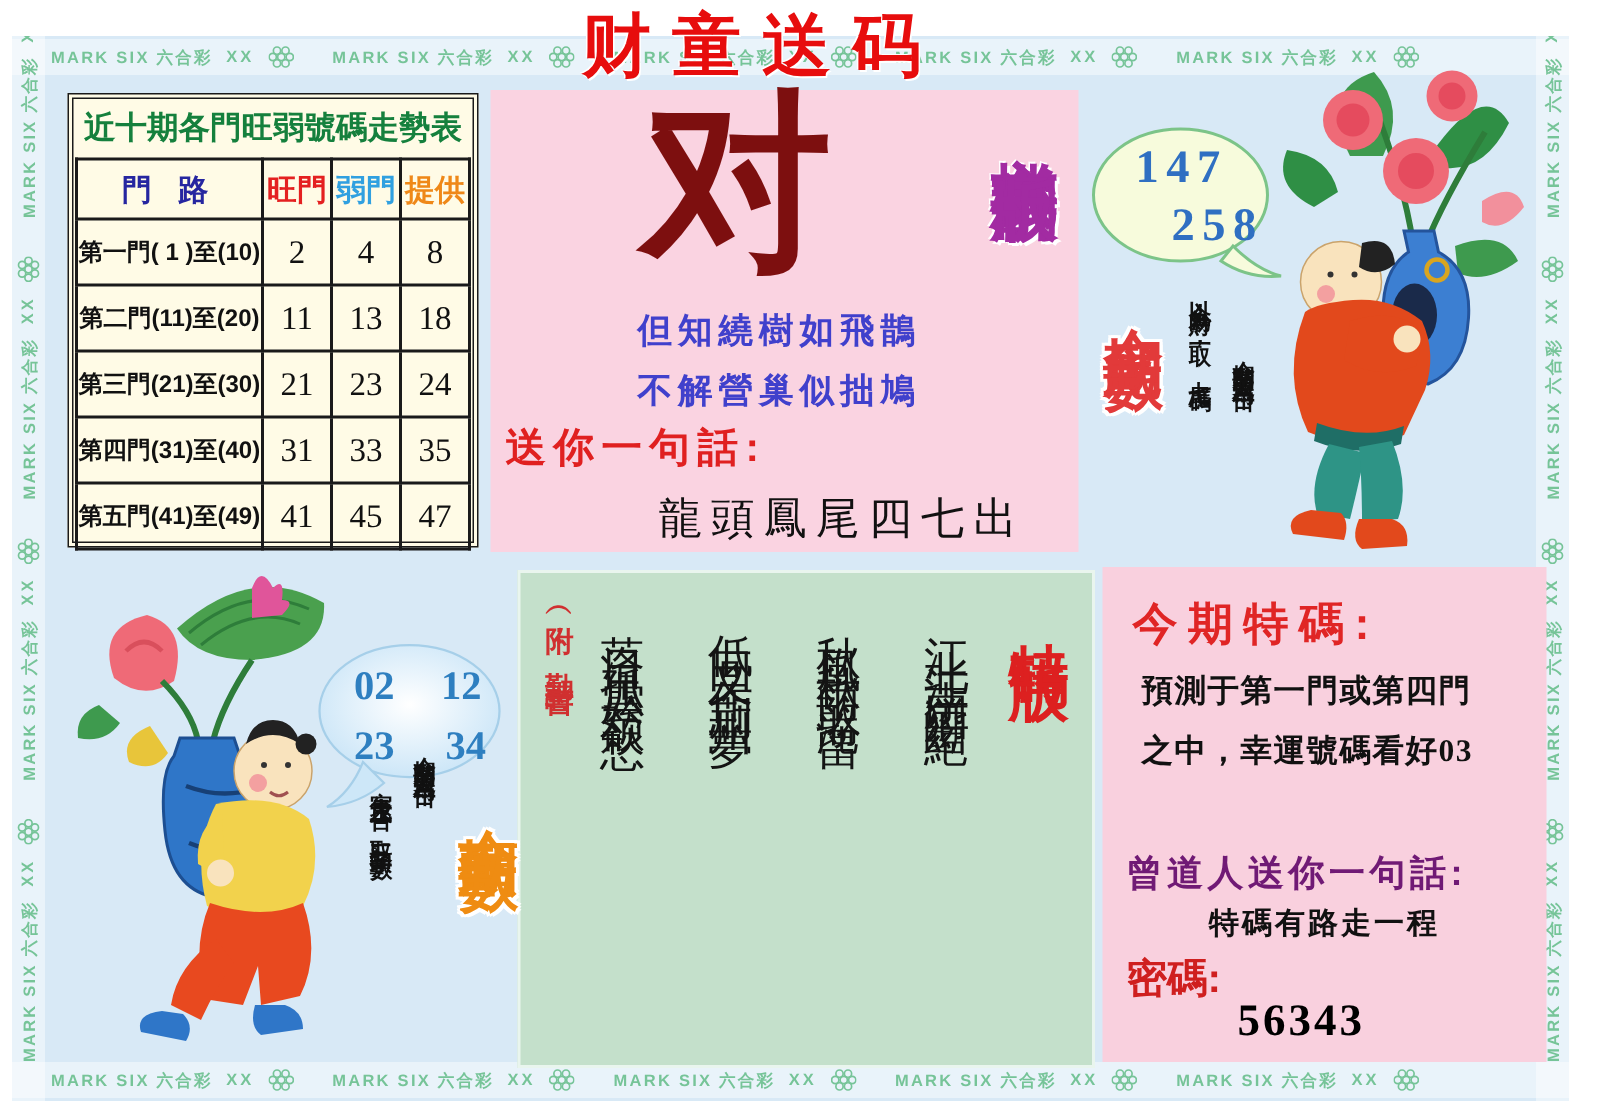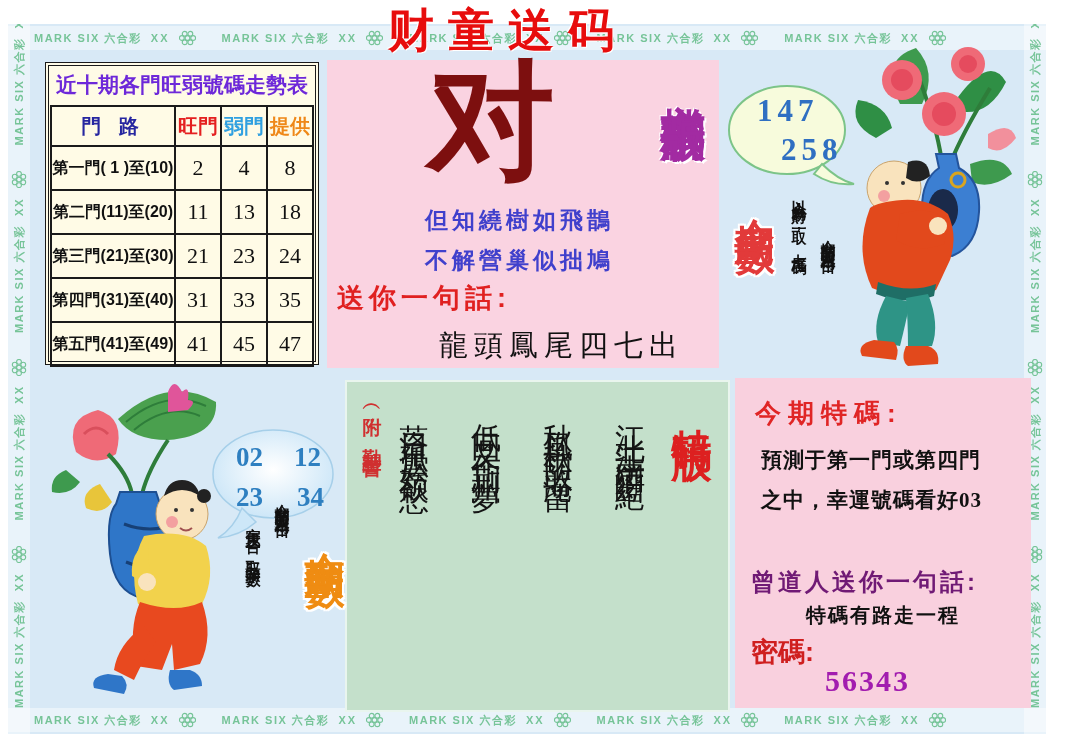--- a/index.html
+++ b/index.html
@@ -16,21 +16,21 @@
   .bseg{display:flex;align-items:center;gap:9px;flex:none;}
   .bx{font-weight:900;letter-spacing:2px;}
   .honey{width:17px;height:16px;flex:none;}
   
   .main-title{position:absolute;left:388px;top:0px;width:270px;z-index:30;
      font-size:46px;font-weight:900;color:#e70d0d;letter-spacing:14px;
      text-shadow:1px 1px 0 #fff,-1px -1px 0 #fff;}
   
   .table-panel{position:absolute;left:45px;top:62px;width:274px;height:303px;
      background:#fffbe6;border:4px double #1a1a1a;box-sizing:border-box;}
-  .table-title{margin-top:5px;text-align:center;font-size:21px;font-weight:900;color:#6d28d9;letter-spacing:0px;}
+  .table-title{margin-top:5px;text-align:center;font-size:21px;font-weight:900;color:#15803d;letter-spacing:0px;}
   table.trend{border-collapse:collapse;margin:6px auto 16px auto;}
   table.trend th,table.trend td{border:2px solid #1a1a1a;text-align:center;padding:0;}
   table.trend th{height:38px;font-size:20px;font-weight:900;}
   table.trend td{height:42px;}
   .col-lbl{width:122px;} .col-num{width:44px;}
   .h-gate{color:#2626a0;letter-spacing:6px;} .h-hot{color:#e42020;} .h-weak{color:#30a0e0;} .h-offer{color:#ef8818;}
   td.lbl{font-size:16px;font-weight:800;color:#111;}
   td.num{font-family:"Liberation Serif","DejaVu Serif",serif;font-size:22px;color:#111;}
   
   .analysis{position:absolute;left:327px;top:60px;width:392px;height:308px;background:#fad3e1;}
@@ -55,29 +55,29 @@
   .child-svg{position:absolute;z-index:2;}
   
   .poem-panel{position:absolute;left:345px;top:380px;width:385px;height:332px;background:#c4e0cb;
      border:2px solid #e9f5ee;box-sizing:border-box;}
   .poem-title{position:absolute;right:8px;top:14px;height:140px;font-size:40px;font-weight:900;color:#dd2020;letter-spacing:8px;}
   .poem-body{position:absolute;right:62px;top:18px;height:300px;font-family:"Liberation Serif","DejaVu Serif",serif;
      font-size:30px;color:#141414;line-height:72px;letter-spacing:10px;}
   .poem-attr{position:absolute;left:12px;top:16px;height:220px;font-size:19px;font-weight:bold;color:#d03030;letter-spacing:5px;}
   
   .special{position:absolute;left:735px;top:378px;width:296px;height:330px;background:#f9d0de;}
-  .sp-title{position:absolute;left:20px;top:18px;font-size:26px;font-weight:900;color:#e02525;letter-spacing:7px;}
+  .sp-title{position:absolute;left:20px;top:18px;font-size:30px;font-weight:900;color:#e02525;letter-spacing:7px;}
   .sp-body{position:absolute;left:26px;top:62px;font-family:"Liberation Serif","DejaVu Serif",serif;
      font-size:21px;color:#111;line-height:40px;letter-spacing:1px;font-weight:bold;}
   .sp-quote-label{position:absolute;left:16px;top:188px;font-size:24px;font-weight:900;color:#701a75;letter-spacing:3px;}
   .sp-quote{position:absolute;left:0;top:224px;width:100%;text-align:center;
      font-family:"Liberation Serif","DejaVu Serif",serif;font-size:20px;font-weight:bold;color:#111;letter-spacing:2px;}
   .sp-pass-label{position:absolute;left:16px;top:256px;font-size:27px;font-weight:900;color:#cf1f1f;text-align:right;}
   .sp-pass-value{position:absolute;left:90px;top:286px;font-family:"Liberation Serif","DejaVu Serif",serif;
-     font-size:30px;font-weight:bold;color:#a21caf;letter-spacing:2px;}
+     font-size:30px;font-weight:bold;color:#000000;letter-spacing:2px;}
 </style>
 </head>
 <body>
 
 <div class="page">
   <div class="frame"></div>
 
   <div class="bstrip bstrip-h" style="top:26px;">
       <span class="bseg">
         <span>MARK SIX 六合彩</span>

